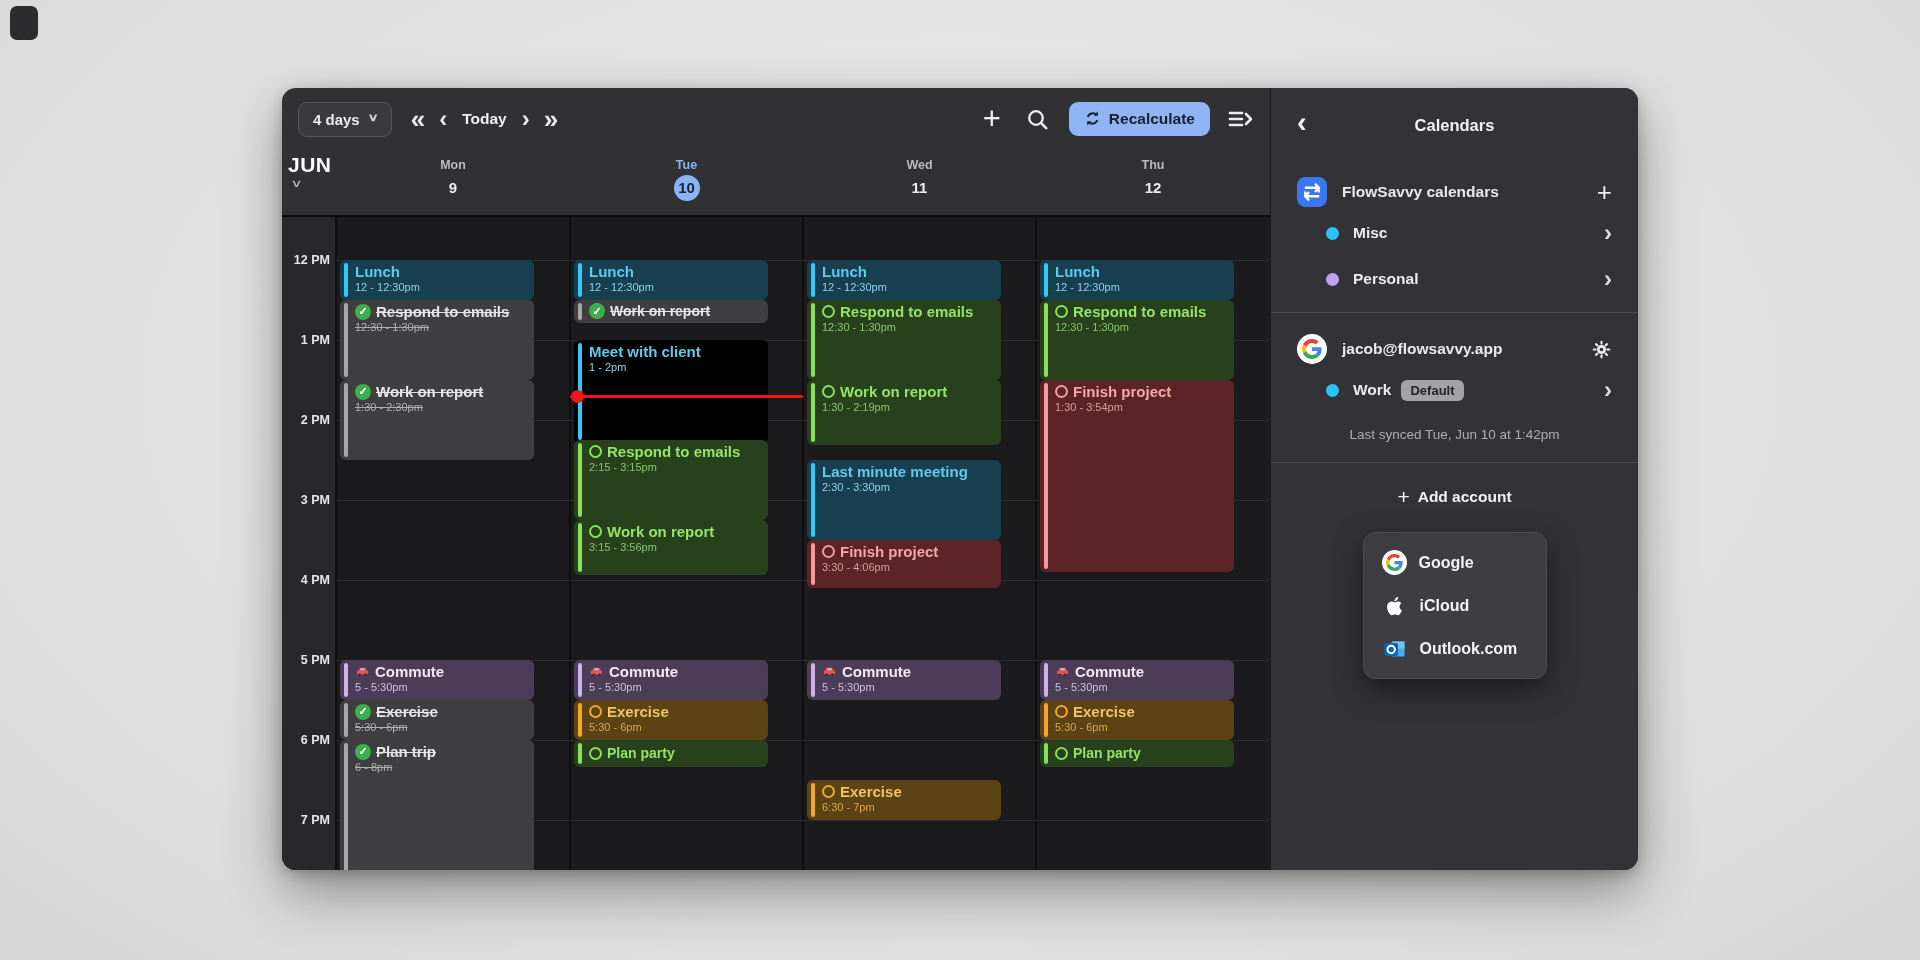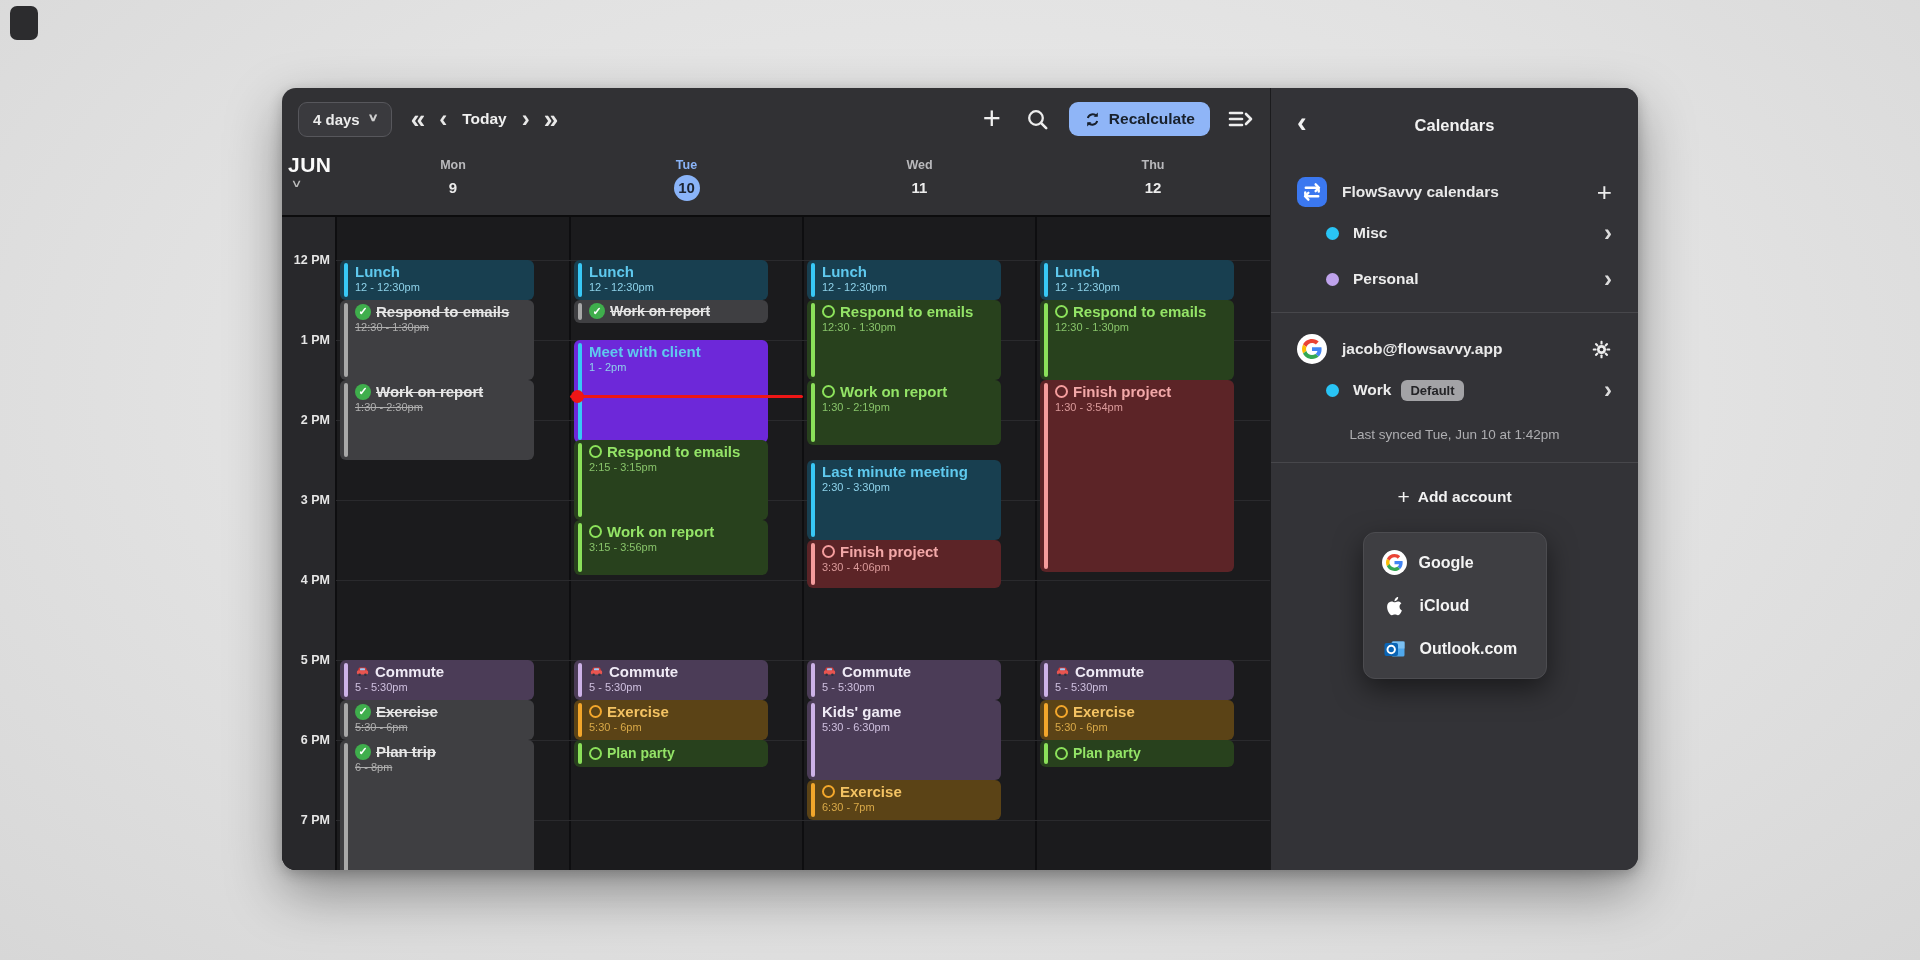--- a/index.html
+++ b/index.html
@@ -27,21 +27,21 @@
     border-radius:9px;padding:8px 14px;color:#ececec;font-size:15px;font-weight:600;cursor:default;
   }
   .view-btn .chev{font-size:11px;color:#cfcfcf;transform:scaleX(1.4);}
   .nav-arrow{color:#e8e8e8;font-size:26px;font-weight:700;line-height:1;padding:0 7px;cursor:default;}
   .nav-arrow.small{font-size:24px;}
   .today-lbl{color:#f0f0f0;font-size:15.5px;font-weight:600;padding:0 8px;}
   .tb-right{margin-left:auto;display:flex;align-items:center;gap:16px;}
   .icon-btn{display:flex;align-items:center;justify-content:center;width:30px;height:30px;}
   .plus-glyph{color:#f0f0f0;font-size:31px;font-weight:400;line-height:26px;}
   .recalc-btn{
-    display:flex;align-items:center;gap:8px;background:#8fb5f7;color:#18202c;
+    display:flex;gap:8px;background:#8fb5f7;color:#18202c;
     border-radius:9px;padding:8px 15px;font-size:15.5px;font-weight:700;cursor:default;
   }
 
   
   .day-header{height:65px;position:relative;flex:none;border-bottom:2px solid #0c0c0d;}
   .month-cell{position:absolute;left:6px;top:3px;width:60px;text-align:left;}
   .month-name{color:#fafafa;font-size:21px;font-weight:700;letter-spacing:.5px;}
   .month-chev{display:block;color:#bdbdbd;font-size:11px;margin:0 0 0 14px;transform:scaleX(1.5);}
   .day-cell{position:absolute;top:8px;text-align:center;cursor:default;}
   .day-name{font-size:12.5px;font-weight:700;color:#b9b9bc;display:block;}
@@ -259,21 +259,21 @@
           </div>
           <div class="etime" style="color: rgb(142, 210, 234);">12 - 12:30pm</div>
         </div>
         <div class="event thin" style="left: 292px; width: 194px; top: 83px; height: 22.6667px; background: rgb(63, 63, 66);">
           <span class="bar" style="background: rgb(168, 168, 168);"></span>
           <div class="trow">
             <span class="checkc">✓</span>
             <span class="struck" style="color: rgb(230, 230, 230);">Work on report</span>
           </div>
         </div>
-        <div class="event" style="left: 292px; width: 194px; top: 123px; height: 103px; background: #6d28d9;">
+        <div class="event" style="left: 292px; width: 194px; top: 123px; height: 103px; background: #000000;">
           <span class="bar" style="background: rgb(56, 200, 246);"></span>
           <div class="trow">
             <span style="color: rgb(95, 201, 238);">Meet with client</span>
           </div>
           <div class="etime" style="color: rgb(142, 210, 234);">1 - 2pm</div>
         </div>
         <div class="event" style="left: 292px; width: 194px; top: 223px; height: 80px; background: rgb(40, 65, 29);">
           <span class="bar" style="background: rgb(139, 224, 90);"></span>
           <div class="trow">
             <span class="ring" style="color: rgb(139, 224, 90);"></span>
@@ -366,27 +366,20 @@
                 <path d="M4.5 11 6 6.8A2 2 0 0 1 7.9 5.4h8.2a2 2 0 0 1 1.9 1.4L19.5 11z" fill="#d93a35"></path>
                 <rect x="8" y="6.8" width="8" height="3.6" rx="1" fill="#9ec9f5"></rect>
                 <rect x="3" y="10.4" width="18" height="6.2" rx="2.2" fill="#e85550"></rect>
                 <circle cx="7.3" cy="17.2" r="2.1" fill="#2b3340"></circle>
                 <circle cx="16.7" cy="17.2" r="2.1" fill="#2b3340"></circle>
               </svg>
             </span>
             <span style="color: rgb(239, 234, 245);">Commute</span>
           </div>
           <div class="etime" style="color: rgb(207, 192, 223);">5 - 5:30pm</div>
-        </div>
-        <div class="event" style="left: 525px; width: 194px; top: 483px; height: 80px; background: rgb(75, 60, 87);">
-          <span class="bar" style="background: rgb(205, 178, 232);"></span>
-          <div class="trow">
-            <span style="color: rgb(239, 234, 245);">Kids' game</span>
-          </div>
-          <div class="etime" style="color: rgb(207, 192, 223);">5:30 - 6:30pm</div>
         </div>
         <div class="event" style="left: 525px; width: 194px; top: 563px; height: 40px; background: rgb(91, 67, 22);">
           <span class="bar" style="background: rgb(242, 166, 43);"></span>
           <div class="trow">
             <span class="ring" style="color: rgb(242, 166, 43);"></span>
             <span style="color: rgb(244, 195, 99);">Exercise</span>
           </div>
           <div class="etime" style="color: rgb(217, 169, 72);">6:30 - 7pm</div>
         </div>
         <div class="event" style="left: 758px; width: 194px; top: 43px; height: 40px; background: rgb(24, 63, 80);">

